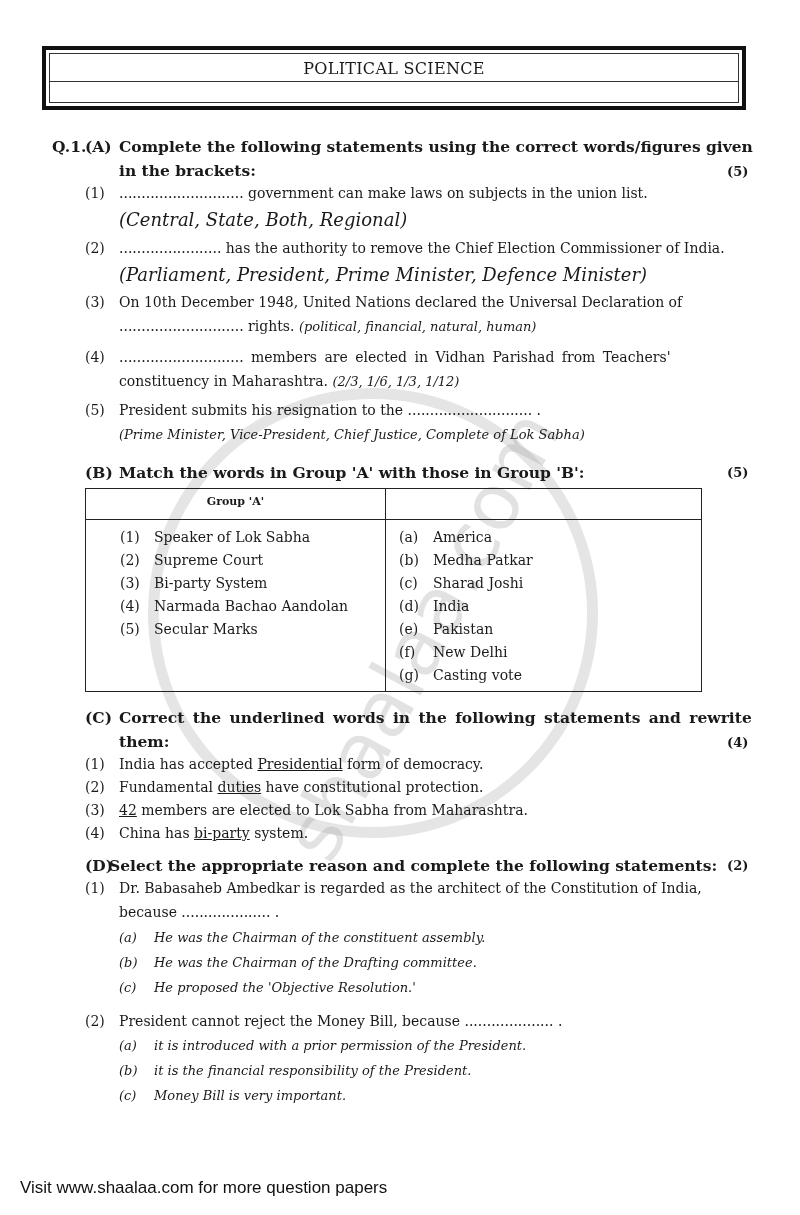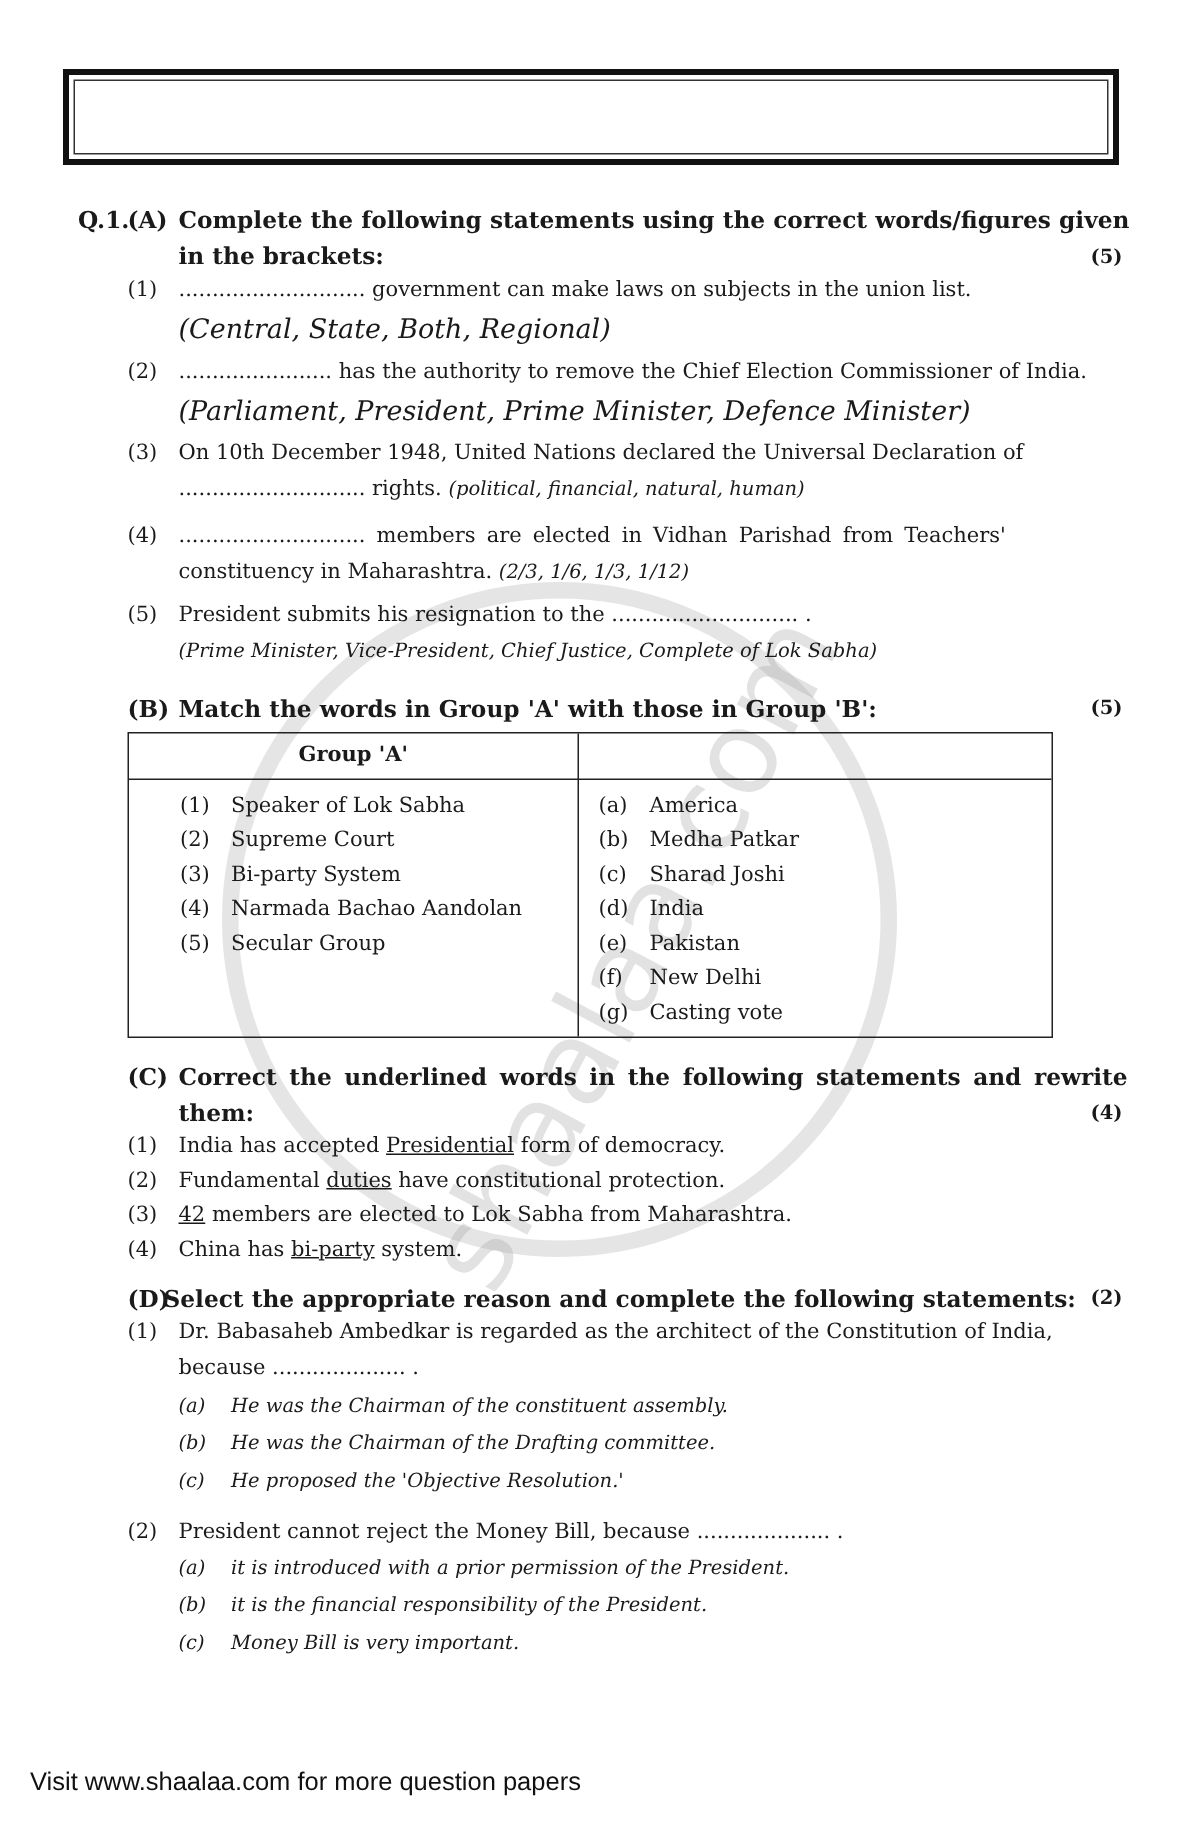--- a/index.html
+++ b/index.html
@@ -33,21 +33,21 @@
   .marks { position:absolute; left:727px; font-size:13px; font-weight:bold; }
   .num { position:absolute; font-size:14px; }
   u { text-decoration:underline; }
 
   .tbl {
     position:absolute; left:85px; top:488px; width:617px; height:204px;
     border:1px solid #222; box-sizing:border-box;
   }
   .tbl .vdiv { position:absolute; left:299px; top:0; bottom:0; border-left:1px solid #222; }
   .tbl .hdiv { position:absolute; left:0; right:0; top:30px; border-top:1px solid #222; }
-  .tbl .th { position:absolute; top:6px; font-size:14px; font-weight:bold; text-align:center; }
+  .tbl .th { position:absolute; top:6px; font-size:11px; font-weight:bold; text-align:center; }
   .cell { position:absolute; font-size:14px; white-space:nowrap; }
 
   .watermark {
     position:absolute; left:148px; top:388px; width:450px; height:450px;
     border:11px solid rgba(160,160,160,0.28); border-radius:50%; box-sizing:border-box;
     pointer-events:none;
   }
   .wm-text {
     position:absolute; left:175px; top:590px; font-family:"DejaVu Sans", sans-serif;
     font-size:78px; color:rgba(160,160,160,0.30); transform:rotate(-62deg);
@@ -59,20 +59,21 @@
   }
 </style>
 </head>
 <body>
 
 <div class="watermark"></div>
 <div class="wm-text">shaalaa.com</div>
 
 <div class="hdr-outer">
   <div class="hdr-inner">
+    <div class="hdr-title">POLITICAL SCIENCE</div>
   </div>
 </div>
 
 <div>
   <span class="q" style="left:52px; top:137px;">Q.1.</span>
   <span class="q" style="left:85px; top:137px;">(A)</span>
   <span class="q" style="left:119px; top:137px;">Complete the following statements using the correct words/figures given</span>
   <span class="q" style="left:119px; top:161px;">in the brackets:</span>
   <span class="marks" style="top:164px;">(5)</span>
 
@@ -109,21 +110,21 @@
 
     <span class="cell" style="left:34px; top:40px;">(1)</span>
     <span class="cell" style="left:68px; top:40px;">Speaker of Lok Sabha</span>
     <span class="cell" style="left:34px; top:63px;">(2)</span>
     <span class="cell" style="left:68px; top:63px;">Supreme Court</span>
     <span class="cell" style="left:34px; top:86px;">(3)</span>
     <span class="cell" style="left:68px; top:86px;">Bi-party System</span>
     <span class="cell" style="left:34px; top:109px;">(4)</span>
     <span class="cell" style="left:68px; top:109px;">Narmada Bachao Aandolan</span>
     <span class="cell" style="left:34px; top:132px;">(5)</span>
-    <span class="cell" style="left:68px; top:132px;">Secular Group</span>
+    <span class="cell" style="left:68px; top:132px;">Secular Marks</span>
 
     <span class="cell" style="left:313px; top:40px;">(a)</span>
     <span class="cell" style="left:347px; top:40px;">America</span>
     <span class="cell" style="left:313px; top:63px;">(b)</span>
     <span class="cell" style="left:347px; top:63px;">Medha Patkar</span>
     <span class="cell" style="left:313px; top:86px;">(c)</span>
     <span class="cell" style="left:347px; top:86px;">Sharad Joshi</span>
     <span class="cell" style="left:313px; top:109px;">(d)</span>
     <span class="cell" style="left:347px; top:109px;">India</span>
     <span class="cell" style="left:313px; top:132px;">(e)</span>

